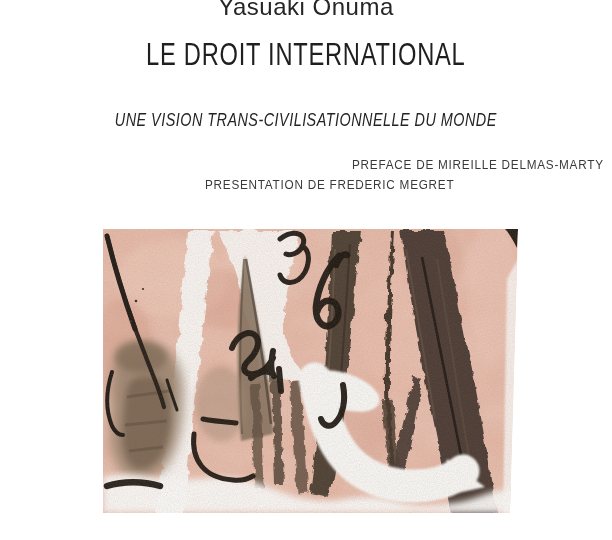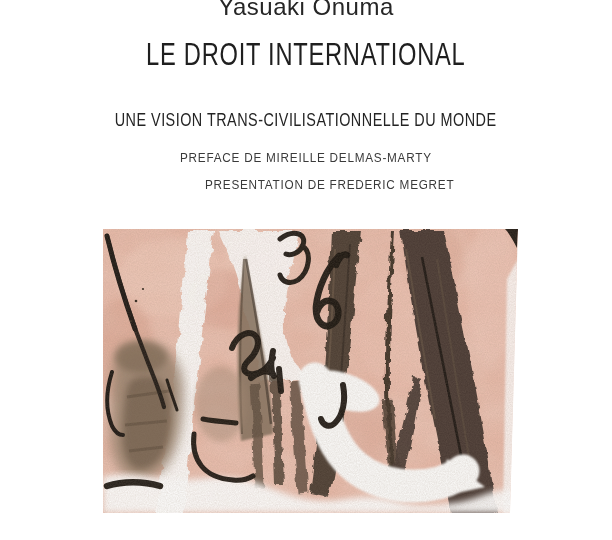--- a/index.html
+++ b/index.html
@@ -12,25 +12,25 @@
   .line{
     position:absolute;left:0;width:612px;text-align:center;
     white-space:nowrap;color:#2b2b2b;
   }
   .sx{display:inline-block;transform-origin:50% 50%;}
   .author-line{top:-5px;font-size:24px;line-height:24px;letter-spacing:0.5px;color:#262626;}
   .title-line{font-size:32px;line-height:32px;letter-spacing:1px;color:#1f1f1f;}
   .title-line .sx{transform:scaleX(0.74);}
   .title-line-1{top:38px;text-align:center;}
   .title-line-2{top:71px;}
-  .subtitle-line{top:111px;font-size:18px;line-height:18px;letter-spacing:0.6px;color:#242424;}
+  .subtitle-line{top:111px;font-size:18px;line-height:18px;letter-spacing:0.6px;color:#242424;font-style:italic;}
   .subtitle-line .sx{transform:scaleX(0.80);}
   .credit-line{font-size:12.5px;line-height:13px;letter-spacing:0.8px;color:#3a3a3a;}
   .credit-line .sx{transform:scaleX(0.94);}
-  .credit-line-1{top:152px;}
+  .credit-line-1{top:159px;text-align:right;}
   .credit-line-2{top:179px;padding-left:24px;}
   .artwork{
     position:absolute;left:103px;top:229px;width:415px;height:284px;
   }
   .artwork svg{display:block;width:100%;height:100%;}
 </style>
 </head>
 <body>
 
 <div class="page">

